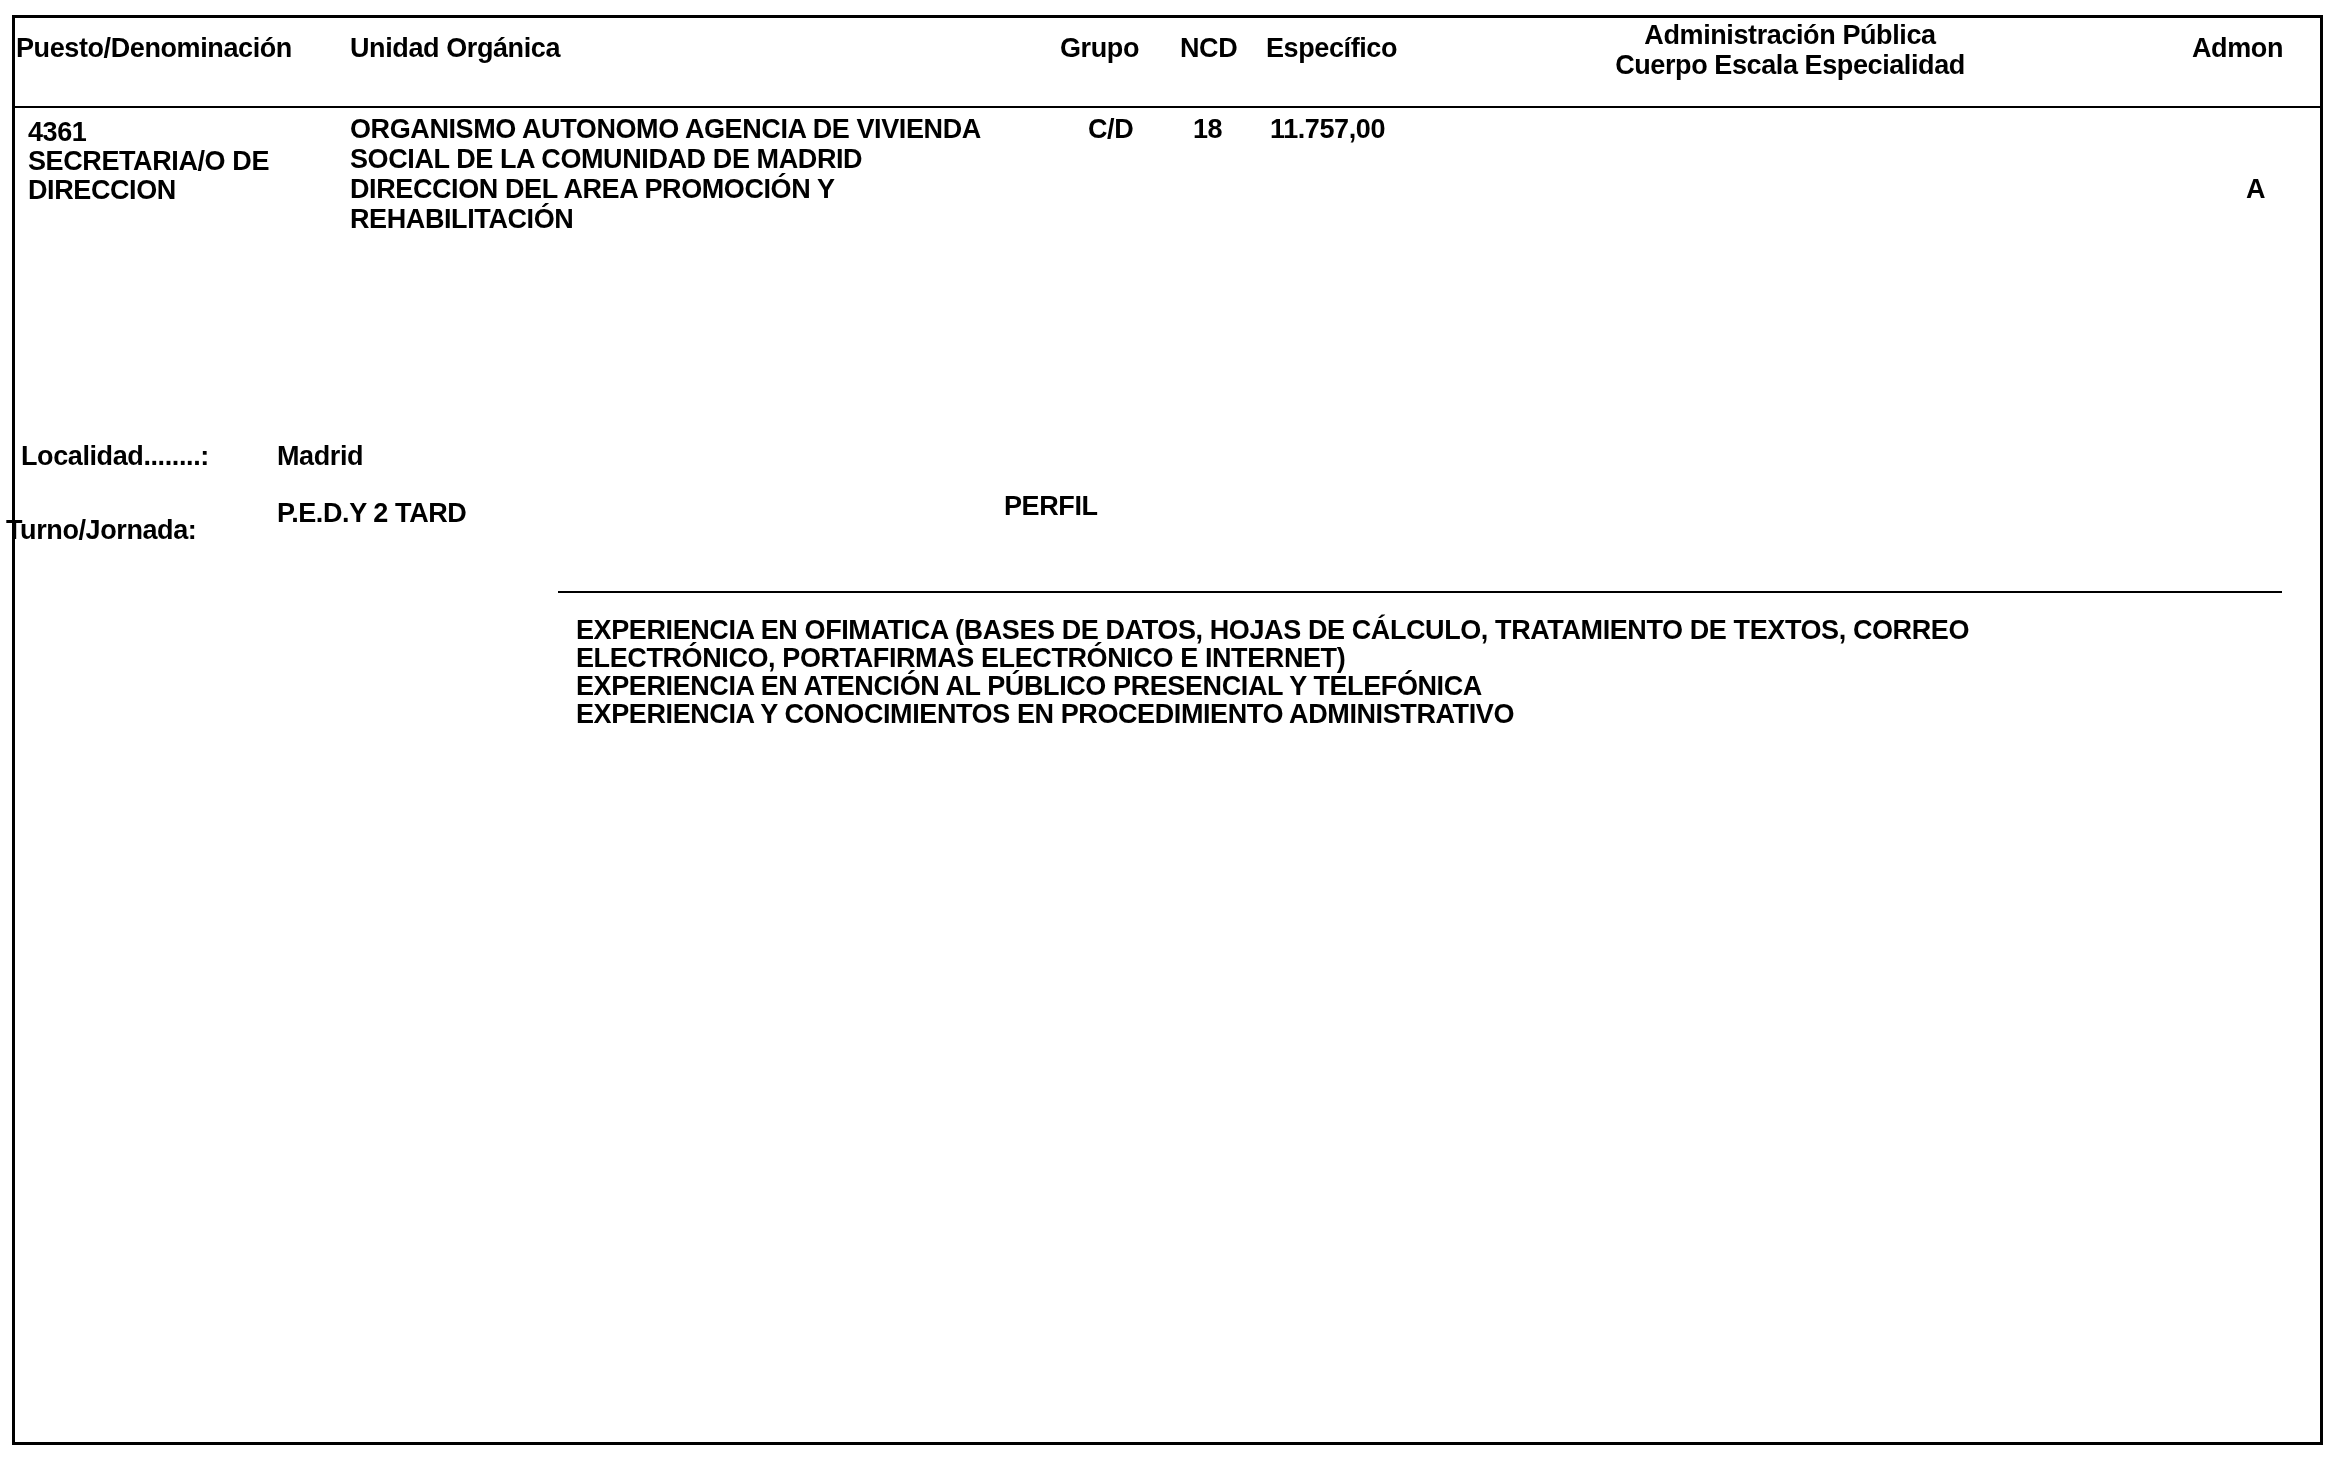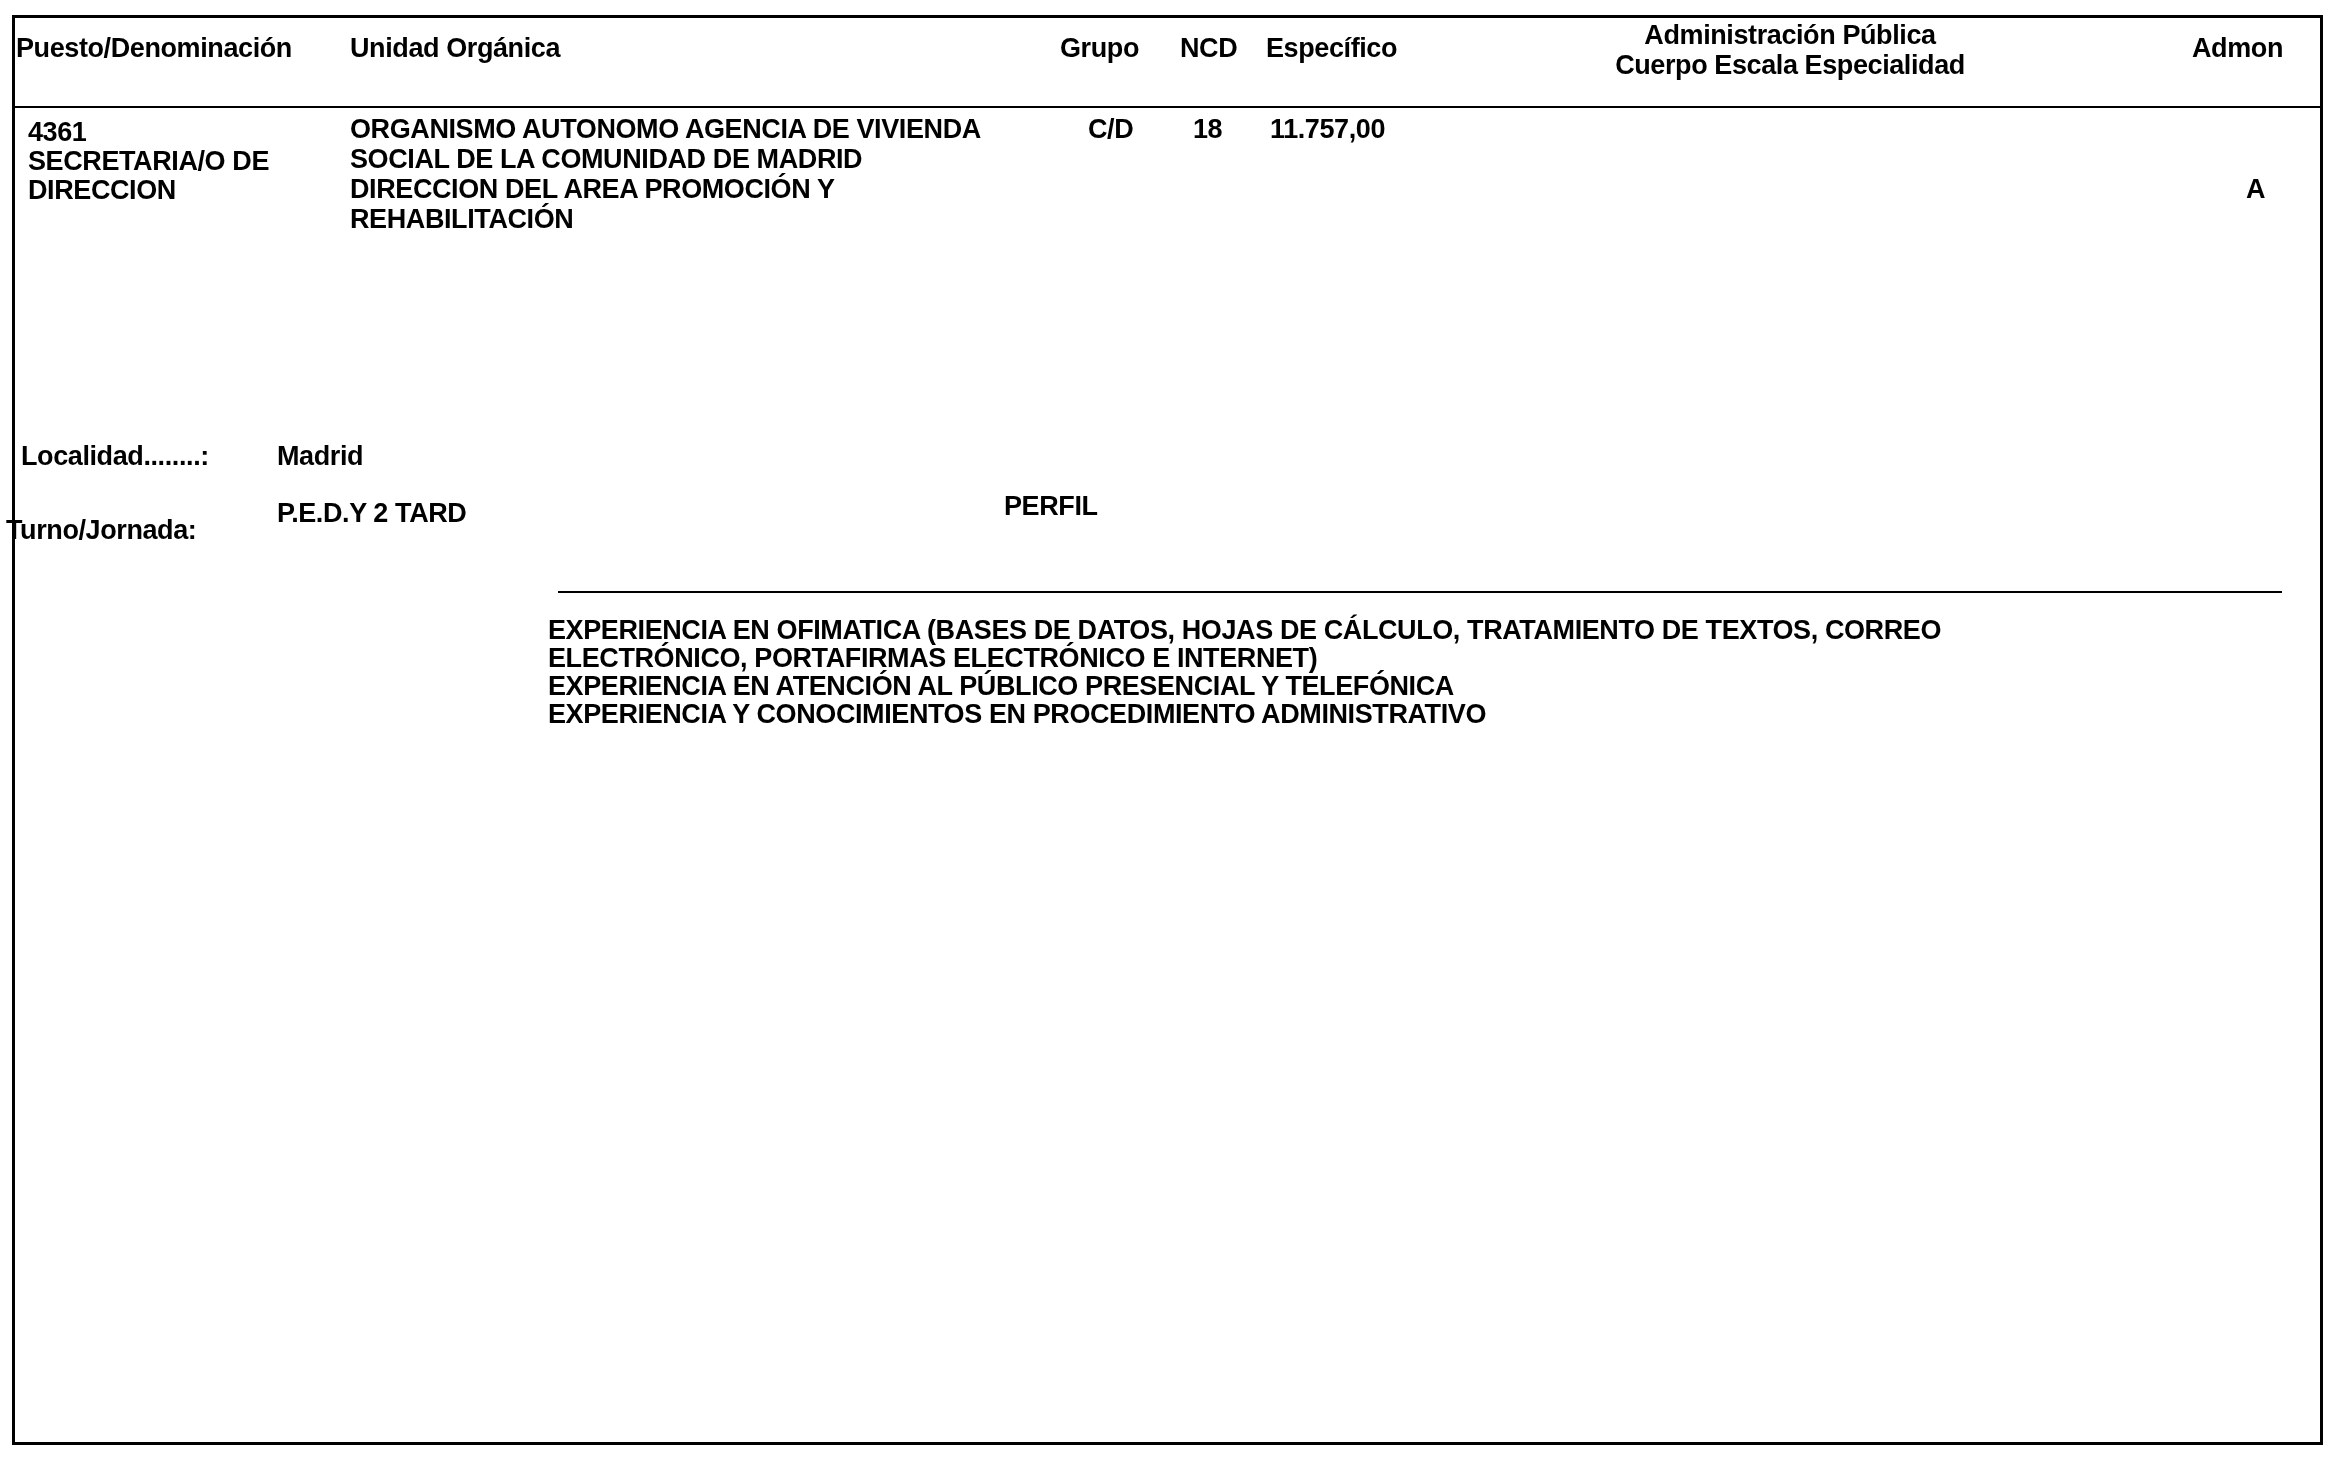--- a/index.html
+++ b/index.html
@@ -67,21 +67,21 @@
   #turno-value     { left: 277px; top: 498px; }
   
   #perfil-title  { left: 1004px; top: 491px; }
   #perfil-rule   {
     left: 558px;
     top: 591px;
     width: 1724px;
     height: 2px;
     background: #000000;
   }
-  #perfil-lines      { left: 548px; top: 616px; }
+  #perfil-lines      { left: 576px; top: 616px; }
   #perfil-lines span { display: block; line-height: 28px; }
 </style>
 </head>
 <body>
 
 <div class="page">
 
   <div class="abs" id="frame"></div>
   <div class="abs" id="header-sep"></div>
 

